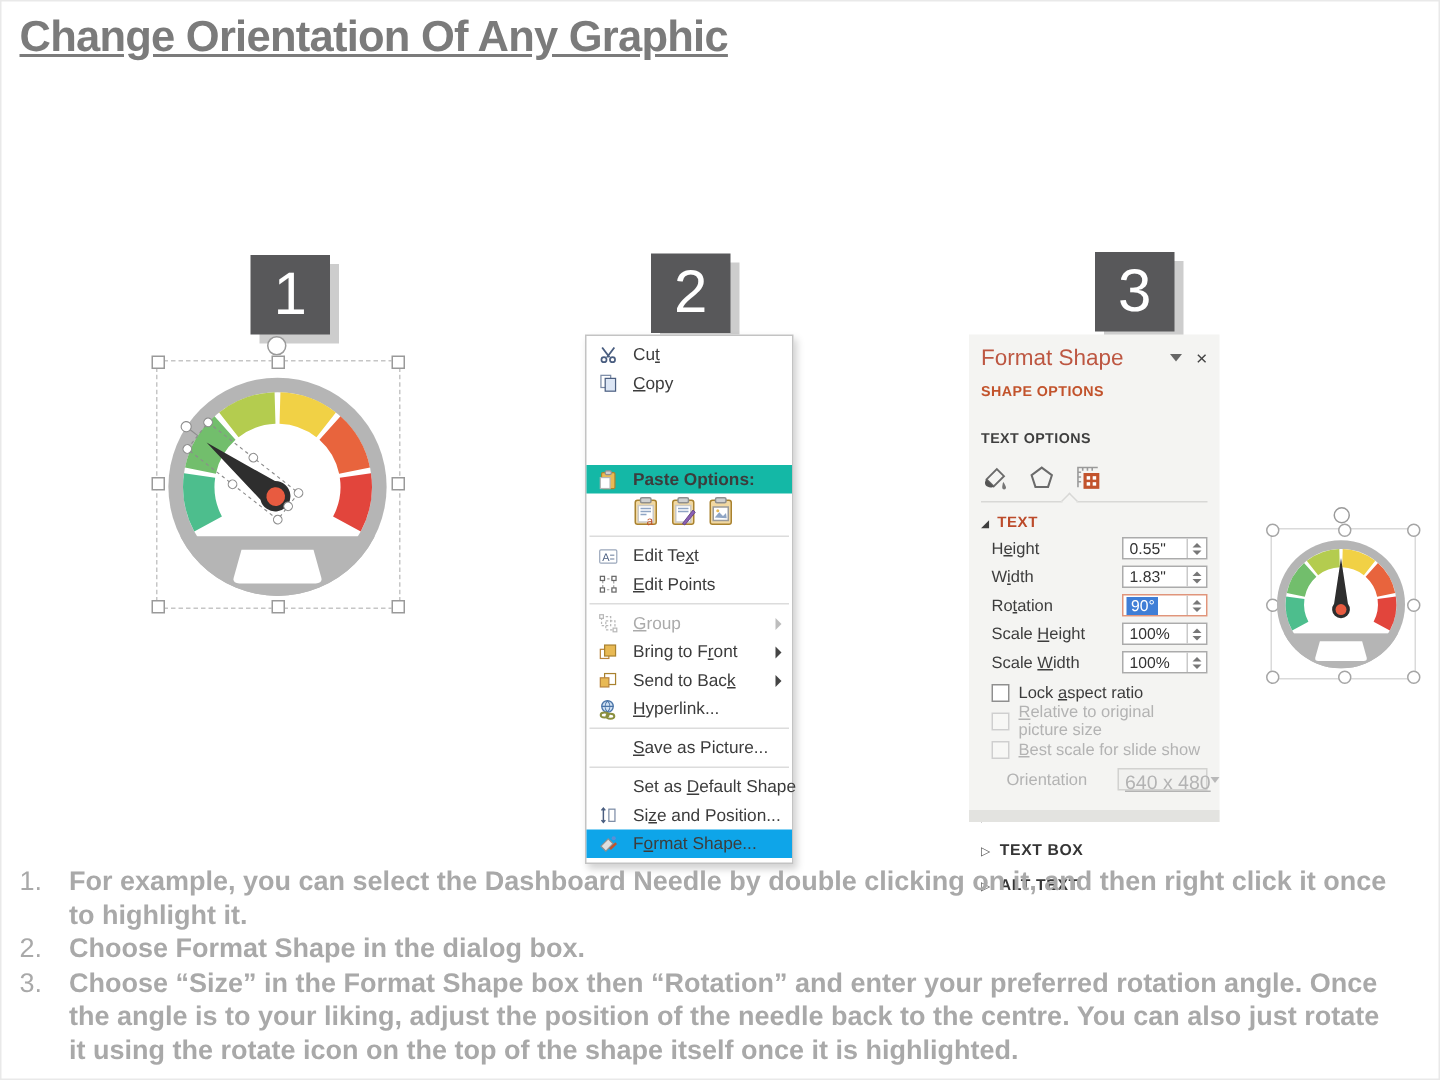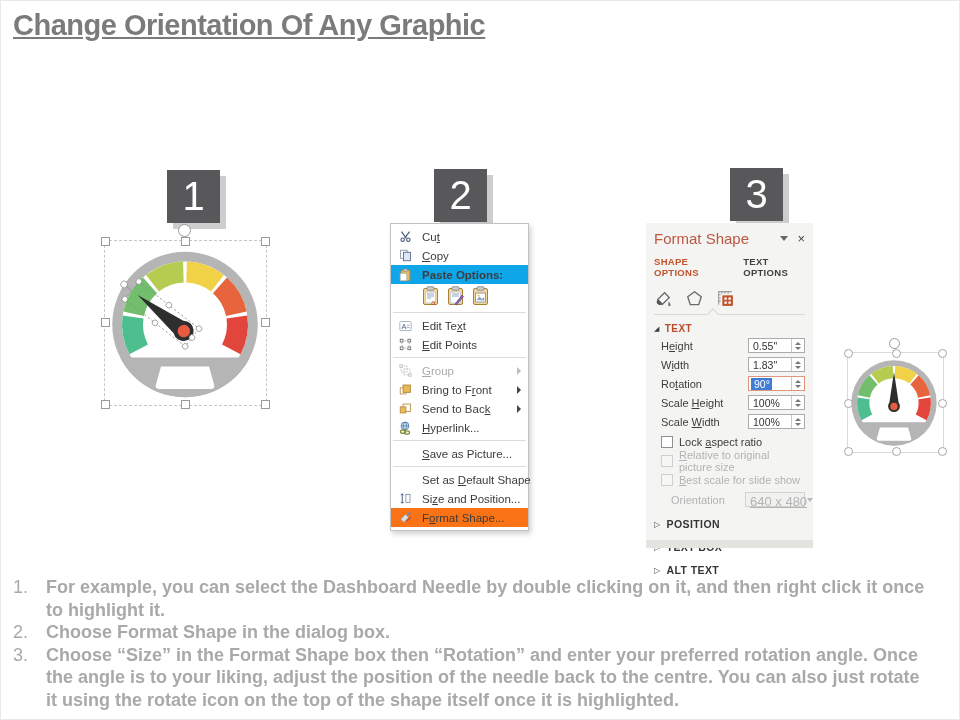--- a/index.html
+++ b/index.html
@@ -23,40 +23,40 @@
   .rot1{left:177px;top:223px;}
   .gauge-wrap{position:absolute;}
   #gauge-big{left:109px;top:247px;width:150px;height:150px;}
   
   .ctx{position:absolute;left:389px;top:222px;width:137px;background:#fff;border:1px solid #c3c3c3;
        box-shadow:2px 3px 5px rgba(0,0,0,.18);padding:3px 0;font-size:11.5px;color:#3c3c3c;}
   .mi{display:flex;align-items:center;height:19px;padding:0 4px 0 6px;position:relative;}
   .mi .ic{width:16px;height:15px;display:flex;align-items:center;justify-content:center;flex:none;}
   .mi .lbl{margin-left:9px;white-space:nowrap;}
   .mi.dis .lbl{color:#ababab;}
-  .mi.hl-gray{background:#0ea5e9;}
-  .mi.hl-peach{background:#f97316;}
+  .mi.hl-gray{background:#14b8a6;margin-top:45px;}
+  .mi.hl-peach{background:#0ea5e9;}
   .mi .lbl.semib{font-weight:600;}
   .sub{position:absolute;right:7px;top:6px;width:0;height:0;border-top:4px solid transparent;
        border-bottom:4px solid transparent;border-left:4px solid #444;}
   .sub.dis{border-left-color:#bdbdbd;}
   .sep{height:1px;background:#dcdcdc;margin:3px 2px;}
   .paste-row{display:flex;gap:6px;height:25px;align-items:center;padding-left:31px;}
   .paste-ic{width:19px;height:21px;}
   u{text-underline-offset:1px;}
   
   .pane{position:absolute;left:645px;top:222px;width:167px;height:325px;background:#f4f4f2;
         box-sizing:border-box;padding:7px 8px 0 8px;font-size:11px;color:#3c3c3c;}
   .pane-bottom{position:absolute;left:0;bottom:0;width:100%;height:8px;background:#e3e3e0;}
   .pane-head{display:flex;align-items:center;}
   .pane-title{font-size:15px;color:#bd5742;flex:1;}
   .pane-caret{width:0;height:0;border-left:4px solid transparent;border-right:4px solid transparent;
               border-top:5px solid #666;margin-right:9px;cursor:pointer;}
   .pane-close{font-size:13px;color:#444;line-height:1;cursor:pointer;}
-  .pane-tabs{margin-top:9px;display:flex;gap:20px;}
+  .pane-tabs{margin-top:9px;display:flex;gap:20px;flex-direction:column;}
   .ptab{font-size:9.5px;font-weight:bold;letter-spacing:.3px;}
   .ptab.on{color:#c2532c;} .ptab.off{color:#3f3f3f;}
   .tool-row{margin-top:8px;display:flex;gap:12px;align-items:flex-end;height:22px;}
   .tool{width:19px;height:19px;}
   .pane-div{position:relative;margin-top:6px;height:1px;background:#d8d8d6;}
   .notch{position:absolute;left:55px;top:-4px;width:7px;height:7px;background:#f4f4f2;
          border-left:1px solid #d8d8d6;border-top:1px solid #d8d8d6;transform:rotate(45deg);}
   .sec-head{margin-top:8px;display:flex;align-items:center;gap:5px;font-size:10px;font-weight:bold;
             letter-spacing:.4px;color:#bc4b2b;}
   .tri-exp{font-size:7px;color:#3e3e3e;font-family:"DejaVu Sans",sans-serif;}

